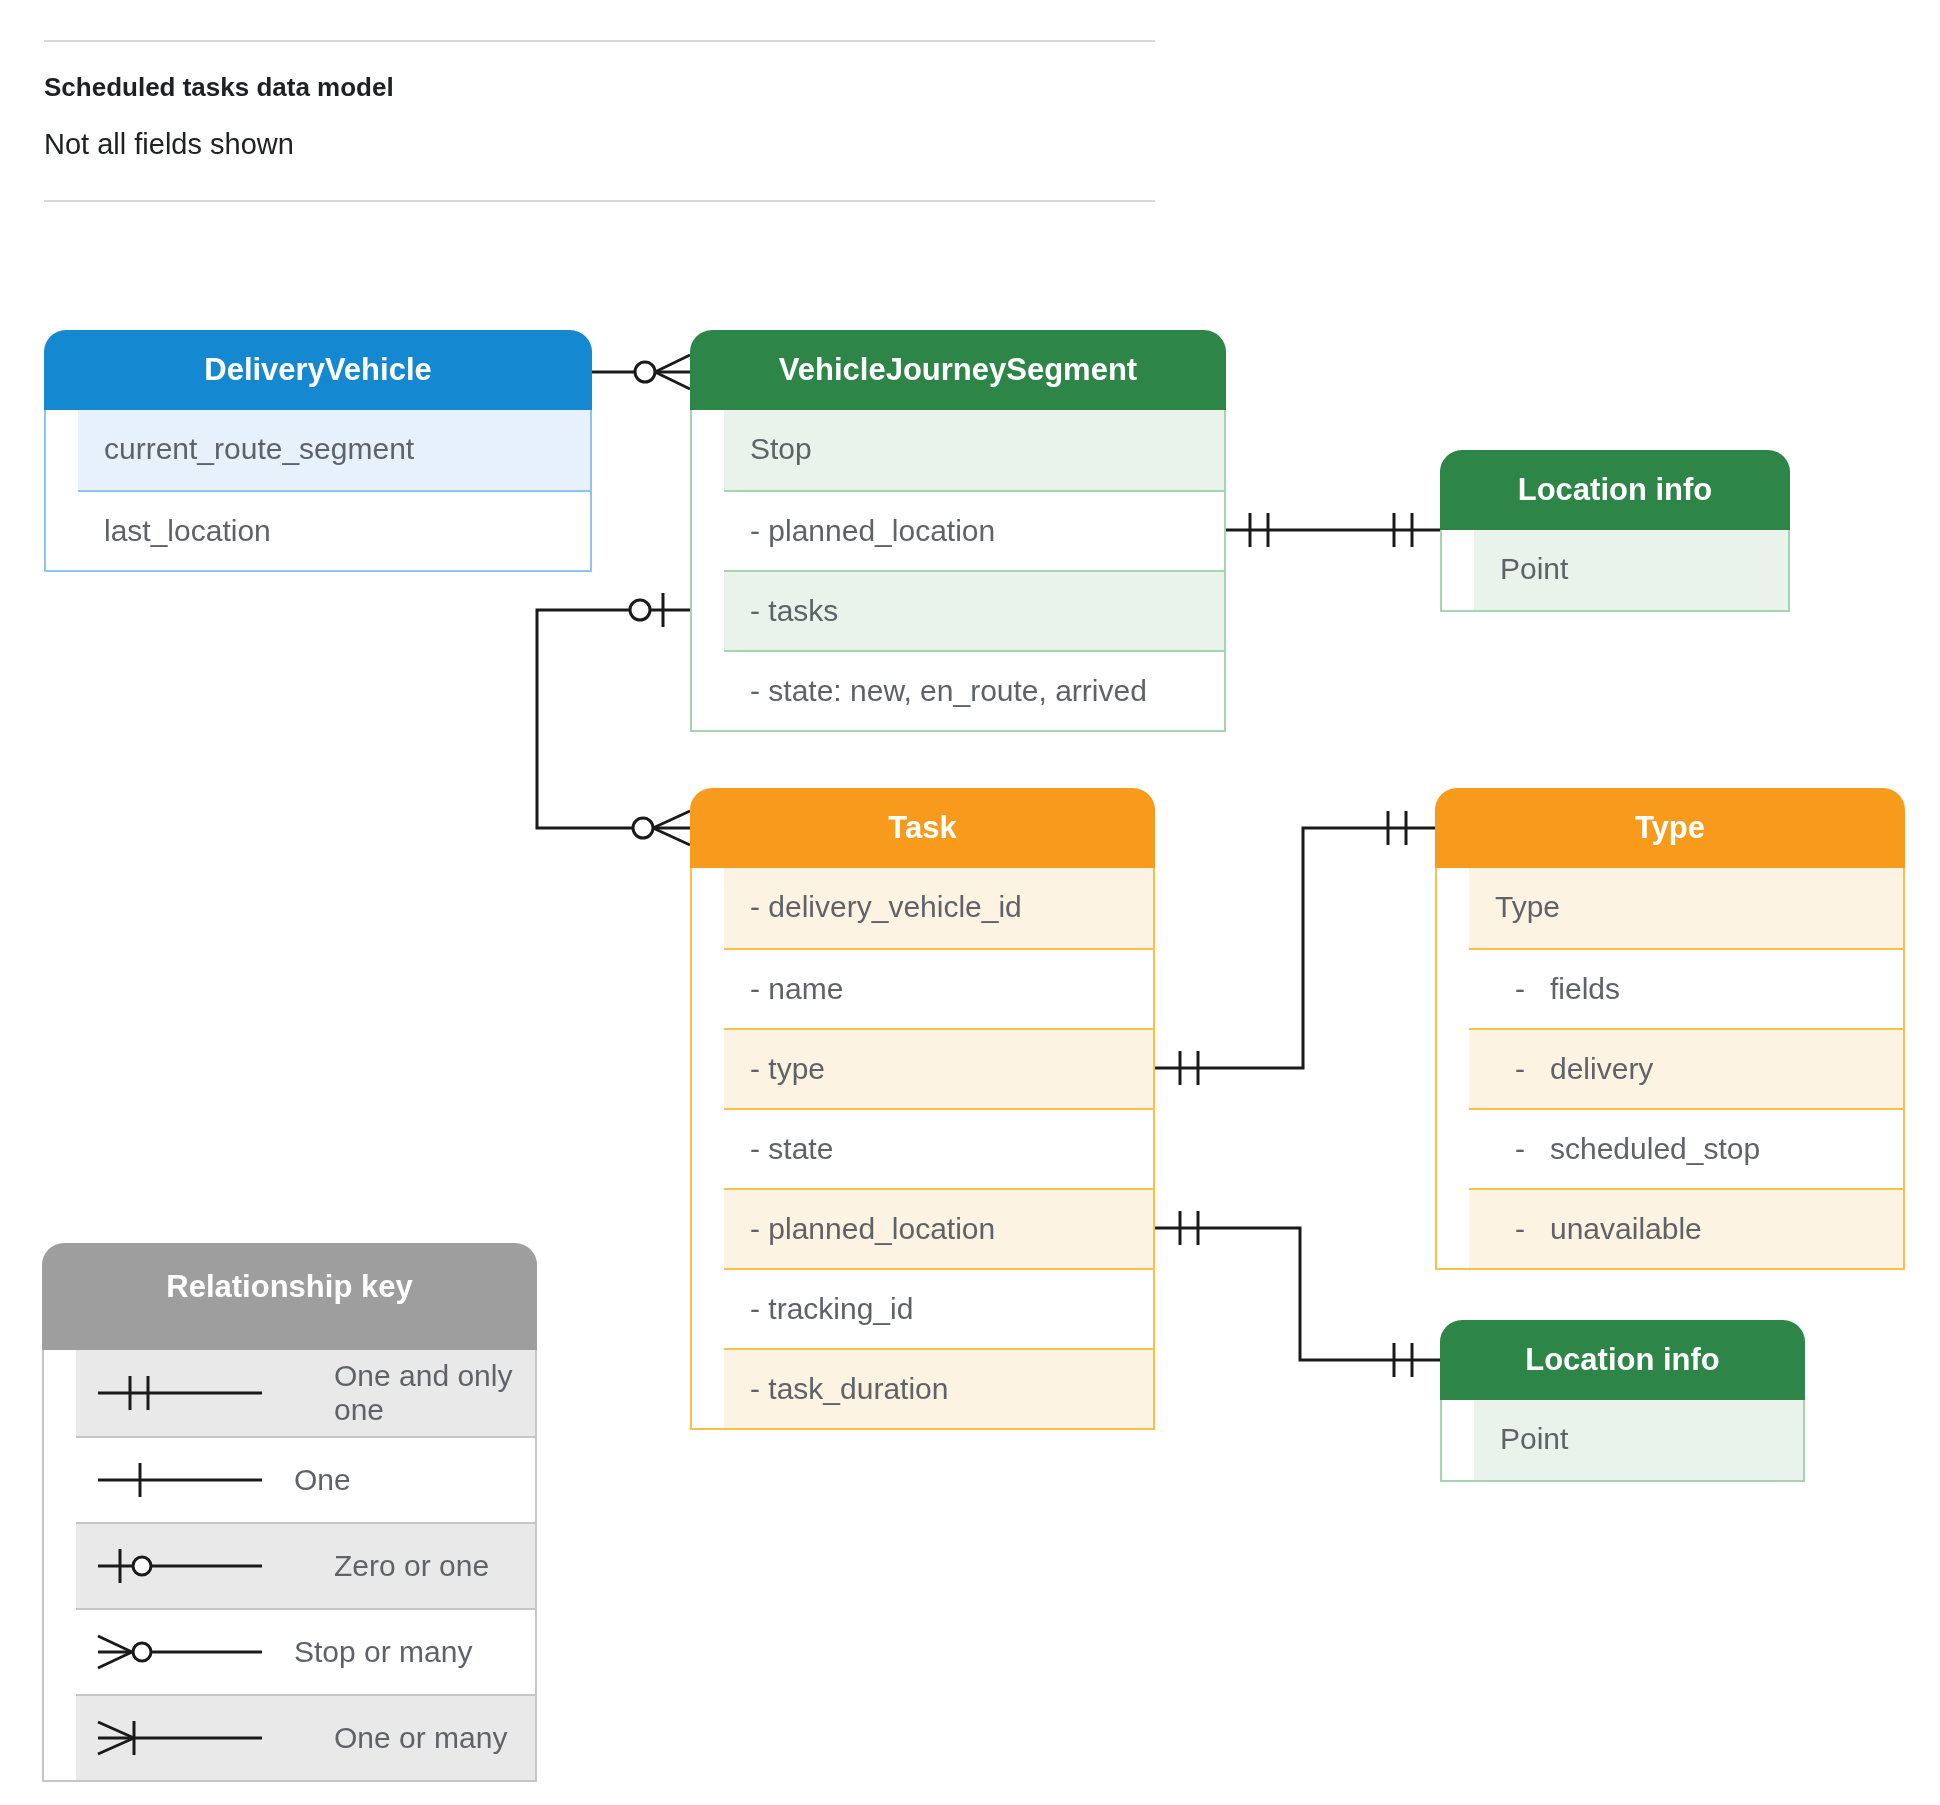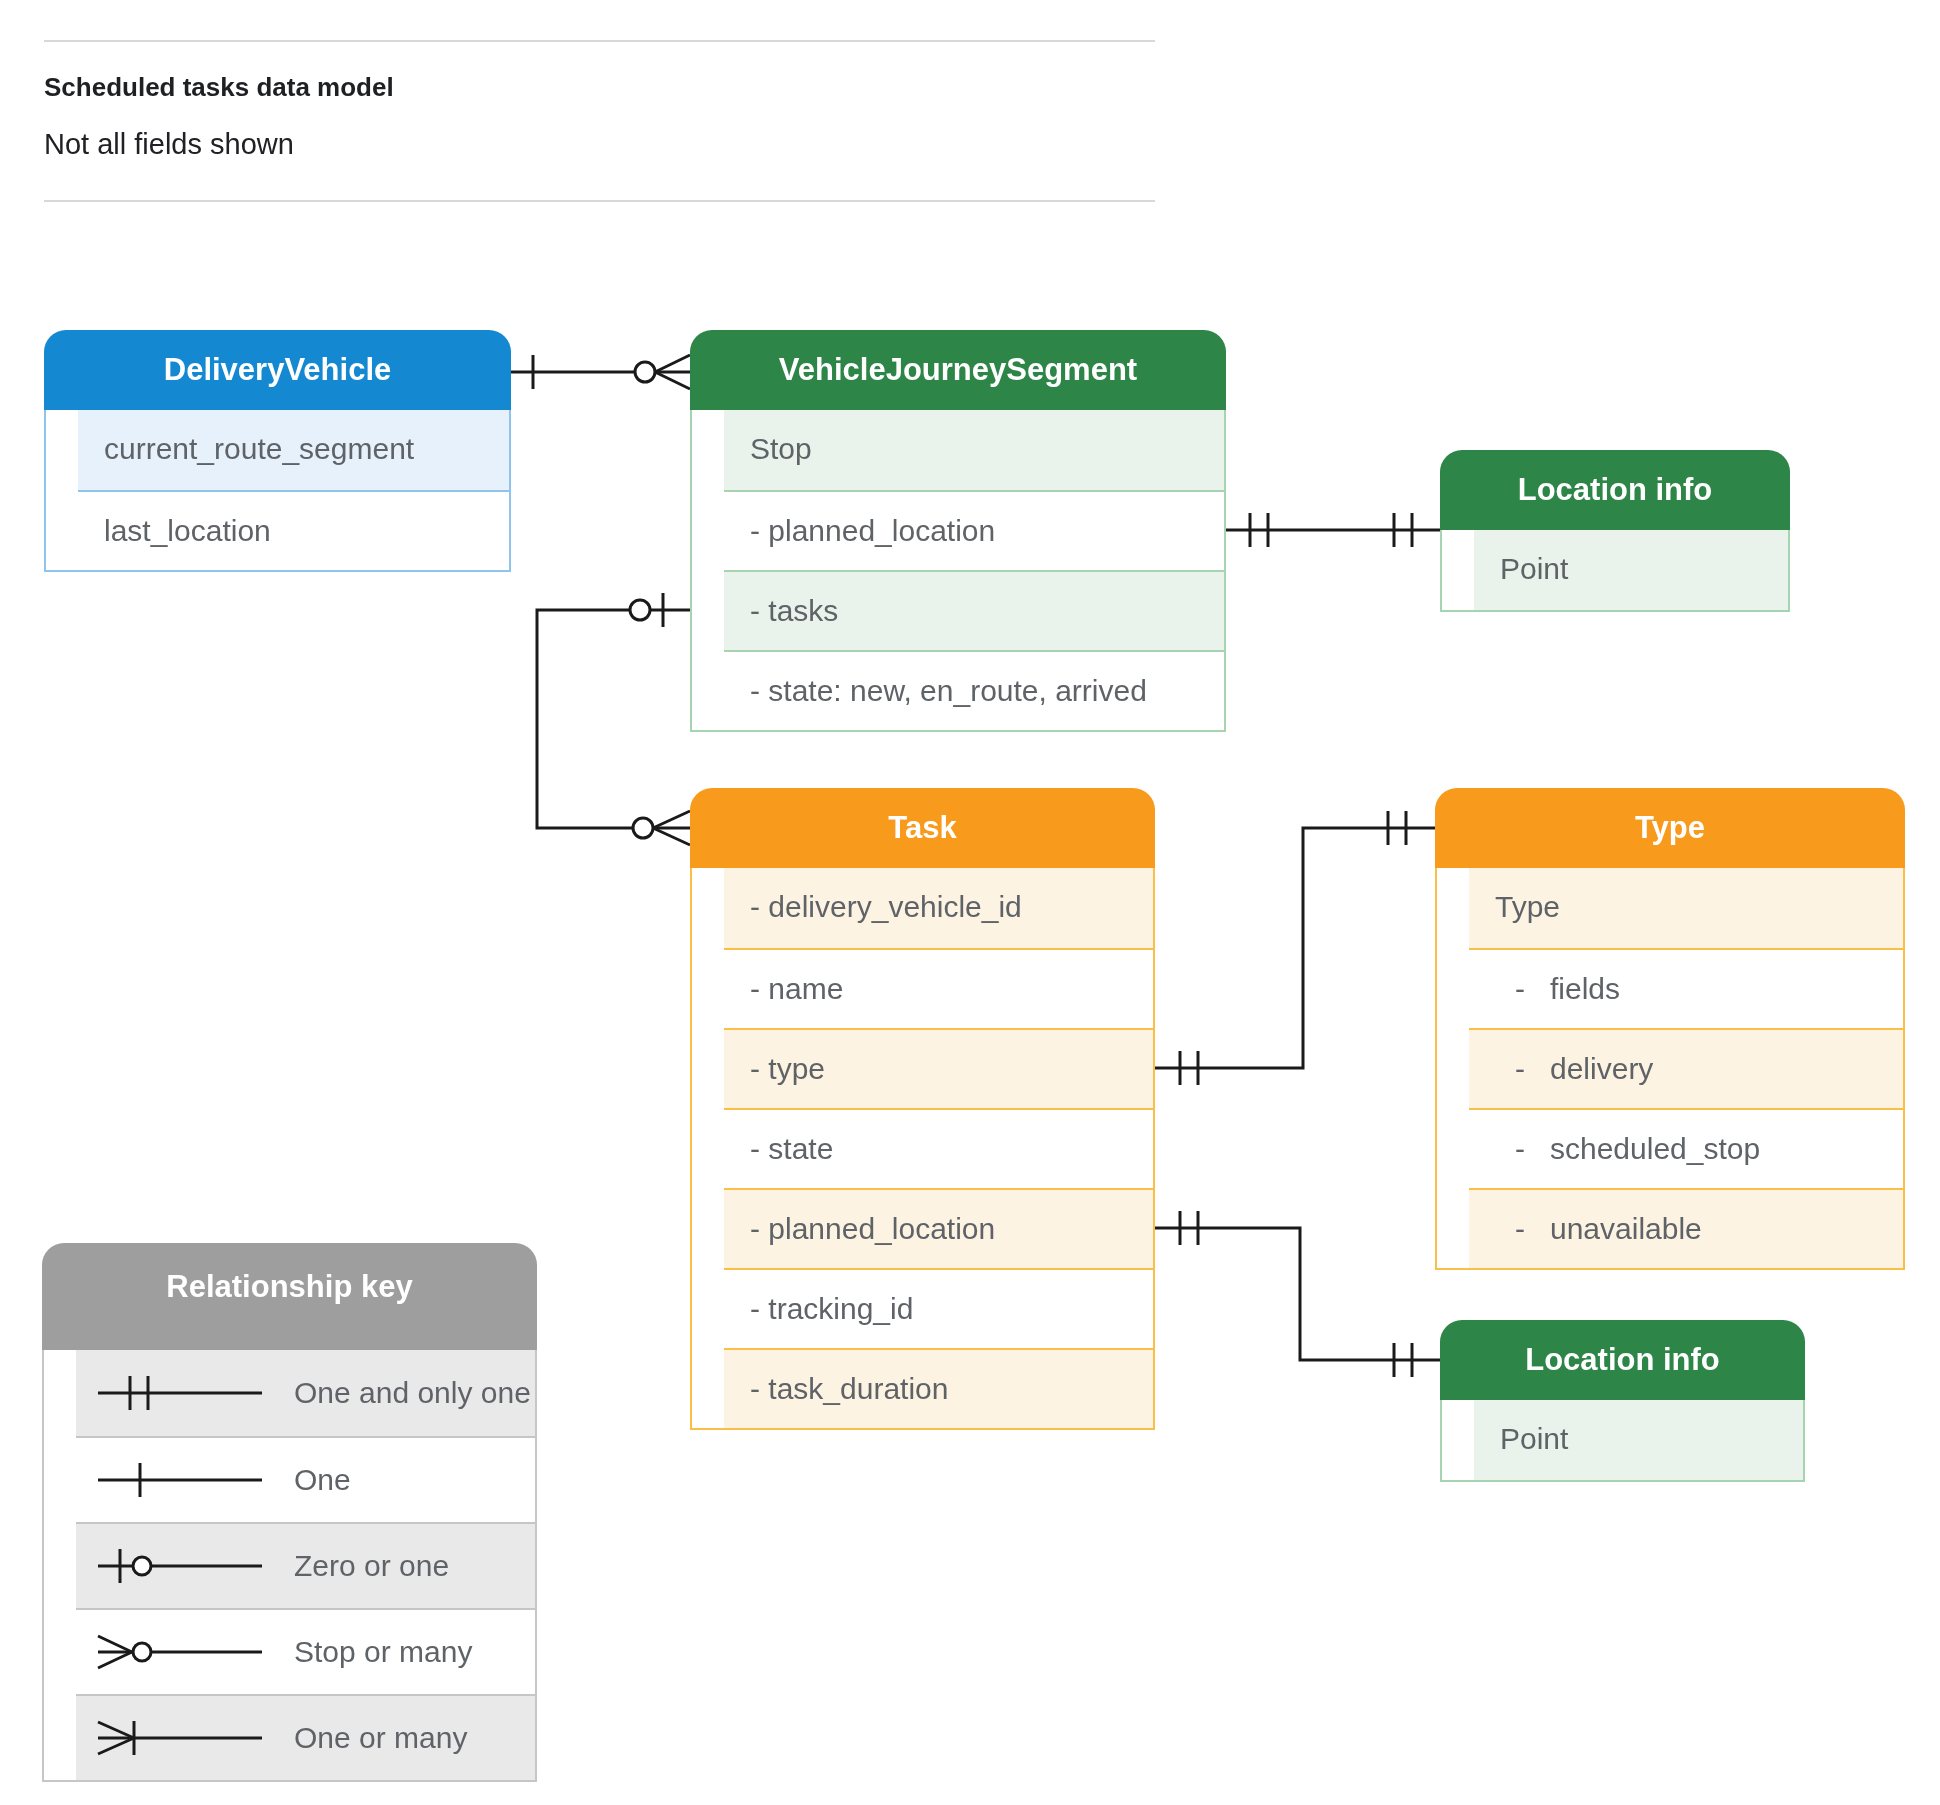--- a/index.html
+++ b/index.html
@@ -32,21 +32,21 @@
   .e-row.alt { background:var(--alt); }
   .e-row.indent { padding-left:46px; }
 
   .legend { position:absolute; left:42px; top:1243px; width:495px; box-sizing:border-box; }
   .legend .e-header { height:107px; line-height:88px; }
   .l-row {
     height:86px; display:flex; align-items:center; background:#ffffff;
     border-top:2px solid var(--bc); box-sizing:border-box;
   }
   .l-row:first-child { border-top:none; }
-  .l-row.alt { background:var(--alt); }
+  .l-row.alt { background:var(--alt);gap:40px; }
   .l-sym { margin-left:18px; flex:0 0 auto; }
   .l-label { margin-left:30px; font-size:30px; color:#5f6368; }
 
   .connectors { position:absolute; left:0; top:0; }
   .connectors * { stroke:#1a1a1a; stroke-width:3; fill:none; }
   .connectors circle { fill:#ffffff; }
 </style>
 </head>
 <body>
 
@@ -92,21 +92,21 @@
 
     <g>
       <polyline points="1155,1228 1300,1228 1300,1360 1440,1360"></polyline>
       <line x1="1180" y1="1211" x2="1180" y2="1245"></line>
       <line x1="1198" y1="1211" x2="1198" y2="1245"></line>
       <line x1="1394" y1="1343" x2="1394" y2="1377"></line>
       <line x1="1412" y1="1343" x2="1412" y2="1377"></line>
     </g>
   </svg>
 
-  <div class="entity blue" style="left:44px; top:330px; width:467px;">
+  <div class="entity blue" style="left:44px; top:330px; width:548px;">
     <div class="e-header">DeliveryVehicle</div>
     <div class="e-body">
       <div class="e-row alt">current_route_segment</div>
       <div class="e-row">last_location</div>
     </div>
   </div>
 
   <div class="entity green" style="left:690px; top:330px; width:536px;">
     <div class="e-header">VehicleJourneySegment</div>
     <div class="e-body">

